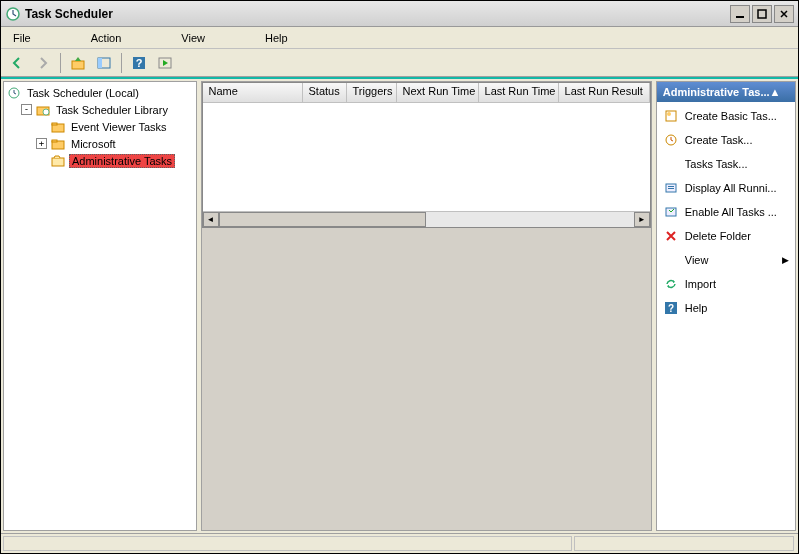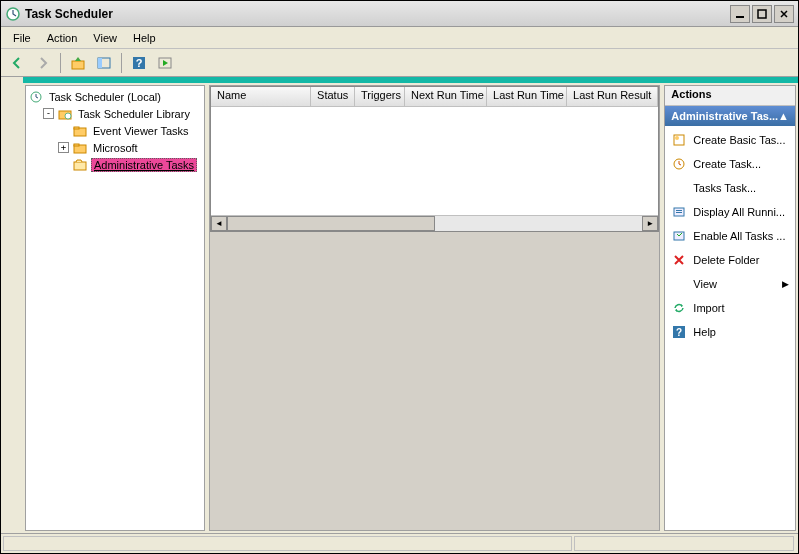--- a/index.html
+++ b/index.html
@@ -34,20 +34,21 @@
   display: flex; align-items: center; justify-content: center;
   font-family: monospace; font-size: 10px; cursor: default;
 }
 .menubar {
   height: 22px;
   background: #ece9d8;
   display: flex;
   align-items: center;
   padding: 0 4px;
   border-bottom: 1px solid #c0c0c0;
+  gap: 44px;
 }
 .menubar .menu-item {
   padding: 2px 8px;
   cursor: default;
 }
 .toolbar {
   height: 28px;
   background: #ece9d8;
   display: flex;
   align-items: center;
@@ -57,22 +58,21 @@
 }
 .toolbar .tb-btn {
   width: 24px; height: 24px;
   display: flex; align-items: center; justify-content: center;
   border: 1px solid transparent;
 }
 .toolbar .sep { width: 1px; height: 20px; background: #a0a0a0; margin: 0 3px; }
 .main-area {
   display: flex;
   height: calc(100% - 26px - 22px - 28px - 20px);
-  border-top: 6px solid #14b8a6;
-  margin-left: 22px;
+  border-top: 2px solid #14b8a6;
 }
 .tree-panel {
   width: 200px;
   background: #fff;
   border: 1px solid #a0a0a0;
   margin: 2px;
   overflow: auto;
   padding: 2px;
 }
 .tree-node { white-space: nowrap; }
@@ -85,21 +85,21 @@
   width: 11px; height: 11px;
   border: 1px solid #888;
   margin-right: 3px;
   display: flex; align-items: center; justify-content: center;
   font-size: 9px; line-height: 1;
   font-family: monospace;
 }
 .tree-row .spacer { width: 14px; }
 .tree-row .tree-icon { width: 16px; height: 14px; margin-right: 3px; display:flex; align-items:center; justify-content:center;}
 .tree-row .label { padding: 0 2px; }
-.tree-row.selected .label { background: #ec4899; border: 1px dotted #606060; text-decoration: underline; }
+.tree-row.selected .label { background: #ef4444; border: 1px dotted #606060; }
 .tree-children { padding-left: 15px; }
 .center-panel {
   flex: 1;
   display: flex;
   margin: 2px;
   background: #d4d0c8;
   border: 1px solid #a0a0a0;
 }
 .task-list {
   height: 146px;
@@ -348,21 +348,20 @@
         <div class="track">
             <div class="thumb"></div>
           </div>
         <div class="arrow">►</div>
       </div>
     </div>
     <div class="details-panel"></div>
   </div>
 
   <div class="actions-panel">
-    <div class="actions-header">Actions</div>
     <div class="actions-subheader">
       <span>Administrative Tas...</span>
       <span>▲</span>
     </div>
     <div class="actions-list">
       <div class="action-item">
         <span class="ai-icon">
             <svg width="14" height="14">
               <rect x="2" y="2" width="10" height="10" fill="#fff" stroke="#c80"></rect>
               <circle cx="5" cy="5" r="2" fill="#fc6"></circle>

